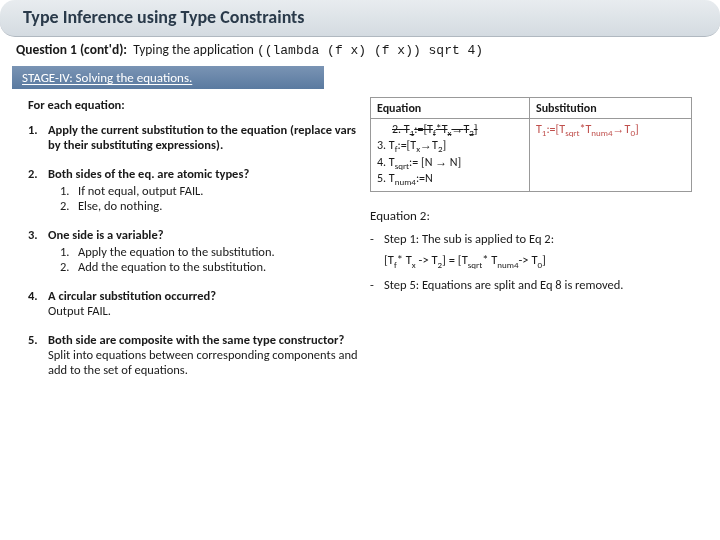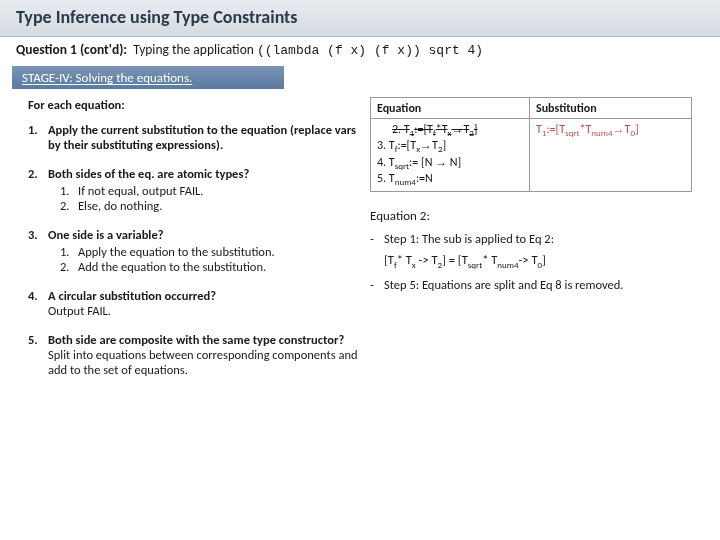--- a/index.html
+++ b/index.html
@@ -6,40 +6,41 @@
   body {
     width: 720px; height: 540px;
     font-family: Calibri, Arial, sans-serif;
     background: #fff;
     color: #1a1a1a;
     position: relative;
     overflow: hidden;
   }
   .title-bar {
     background: linear-gradient(#e8ecef, #d4dbe1);
-    padding: 6px 16px 8px;
+    padding: 6px 23px 8px;
     border-bottom: 1px solid #b0b8c0;
+    border-radius: 15px;
   }
   .title-bar h1 {
     font-size: 18px; font-weight: 700;
     color: #2a3a4a;
   }
   .question-row {
     padding: 4px 16px 4px;
     font-size: 13.5px;
   }
   .question-row b { font-weight: 700; }
   .question-row .code { font-family: "Courier New", monospace; font-size: 13px; }
   .stage-bar {
     margin: 4px 12px 8px;
     background: linear-gradient(#7a94b4, #5a7aa0);
     color: #fff;
     font-size: 13px;
     padding: 4px 10px;
-    width: 272px;
+    width: 312px;
     text-decoration: underline;
     text-underline-offset: 2px;
   }
   .cols {
     display: flex;
     padding: 0 28px;
     gap: 12px;
   }
   .left { flex: 0 0 330px; font-size: 12.5px; }
   .right { flex: 1; }

